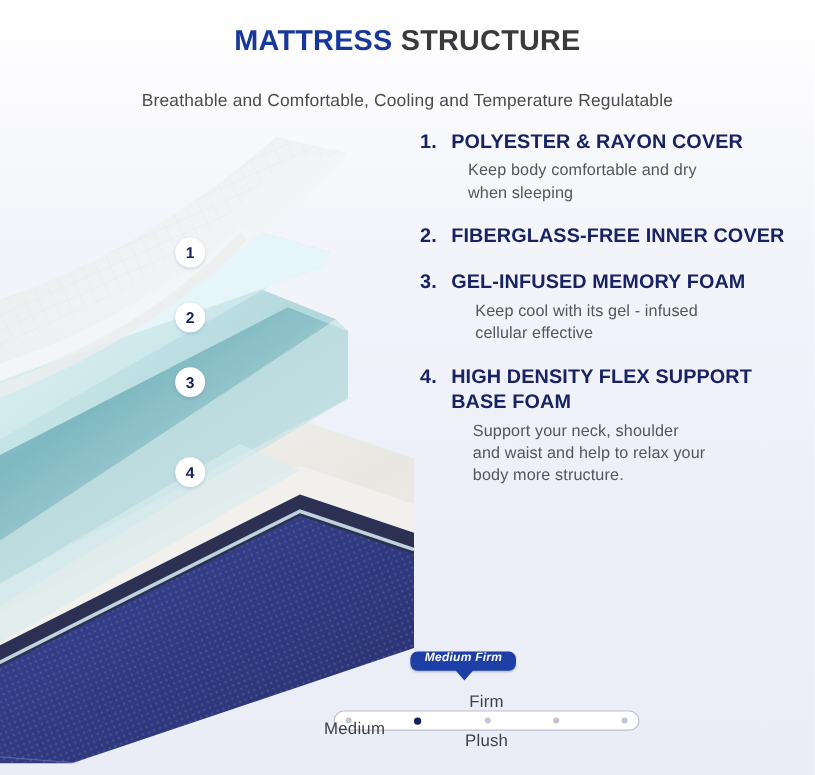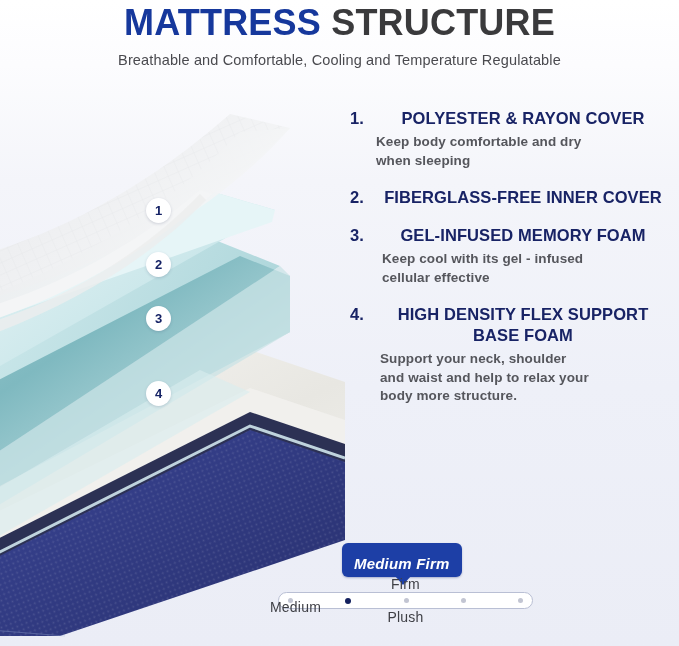--- a/index.html
+++ b/index.html
@@ -11,22 +11,22 @@
     position:relative;
   }
   #page{
     position:absolute;inset:0;
     background:linear-gradient(to bottom,#ffffff 0%,#fcfcfe 10%,#f4f5fa 28%,#eef0f8 60%,#ebedf6 100%);
   }
 
   
   .header{position:absolute;left:0;right:0;top:0;height:68px;text-align:center;}
   .title{
-    margin:4px;padding-top:1px;
-    font-size:36px;font-weight:bold;letter-spacing:.2px;
+    margin:16px;padding-top:1px;
+    font-size:24px;font-weight:bold;letter-spacing:.2px;
     line-height:36px;
   }
   .title .t-blue{color:#16389c;}
   .title .t-dark{color:#3a3a3c;}
   .subtitle{
     margin:2px;padding-top:7px;
     font-size:14.5px;color:#4a4a4f;font-weight:300;
     letter-spacing:.15px;
   }
 
@@ -45,37 +45,37 @@
 
   
   .features{position:absolute;left:350px;top:108px;width:320px;}
   .feature{margin-bottom:17px;}
   .f-head{
     display:flex;align-items:flex-start;
     color:#182365;font-size:16.5px;font-weight:bold;
     line-height:21px;letter-spacing:.1px;
   }
   .f-num{width:26px;flex:0 0 26px;}
-  .f-title{flex:1;text-align:center;}
+  .f-title{flex:1;}
   .f-desc{
-    margin-left:26px;margin-top:4px;
-    color:#55565c;font-size:13.5px;font-weight:700;
+    margin-left:40px;margin-top:4px;
+    color:#55565c;font-size:13.5px;font-weight:400;
     line-height:18.5px;letter-spacing:.1px;
   }
   .f-desc span{display:block;}
   .indent-1{padding-left:4px;}
   .indent-2{padding-left:6px;}
 
   
   .firmness{position:absolute;left:270px;top:543px;width:380px;height:80px;}
   .pill-wrap{position:absolute;left:72px;top:0;}
   .pill{
     background:#1d3fa6;color:#ffffff;
-    font-size:15px;font-weight:bold;font-style:italic;
-    padding:12px 12px 5px 12px;border-radius:6px;
+    font-size:10px;font-weight:bold;font-style:italic;
+    padding:0 12px 5px 12px;border-radius:6px;
     letter-spacing:.2px;white-space:nowrap;
     box-shadow:0 1px 2px rgba(20,40,110,.3);
   }
   .pill-tail{
     position:absolute;left:50%;margin-left:-7px;bottom:-8px;
     width:0;height:0;border-left:8px solid transparent;
     border-right:8px solid transparent;border-top:9px solid #1d3fa6;
   }
 
   .slider-row{position:absolute;left:0;top:33px;display:flex;align-items:center;flex-direction:column;}

